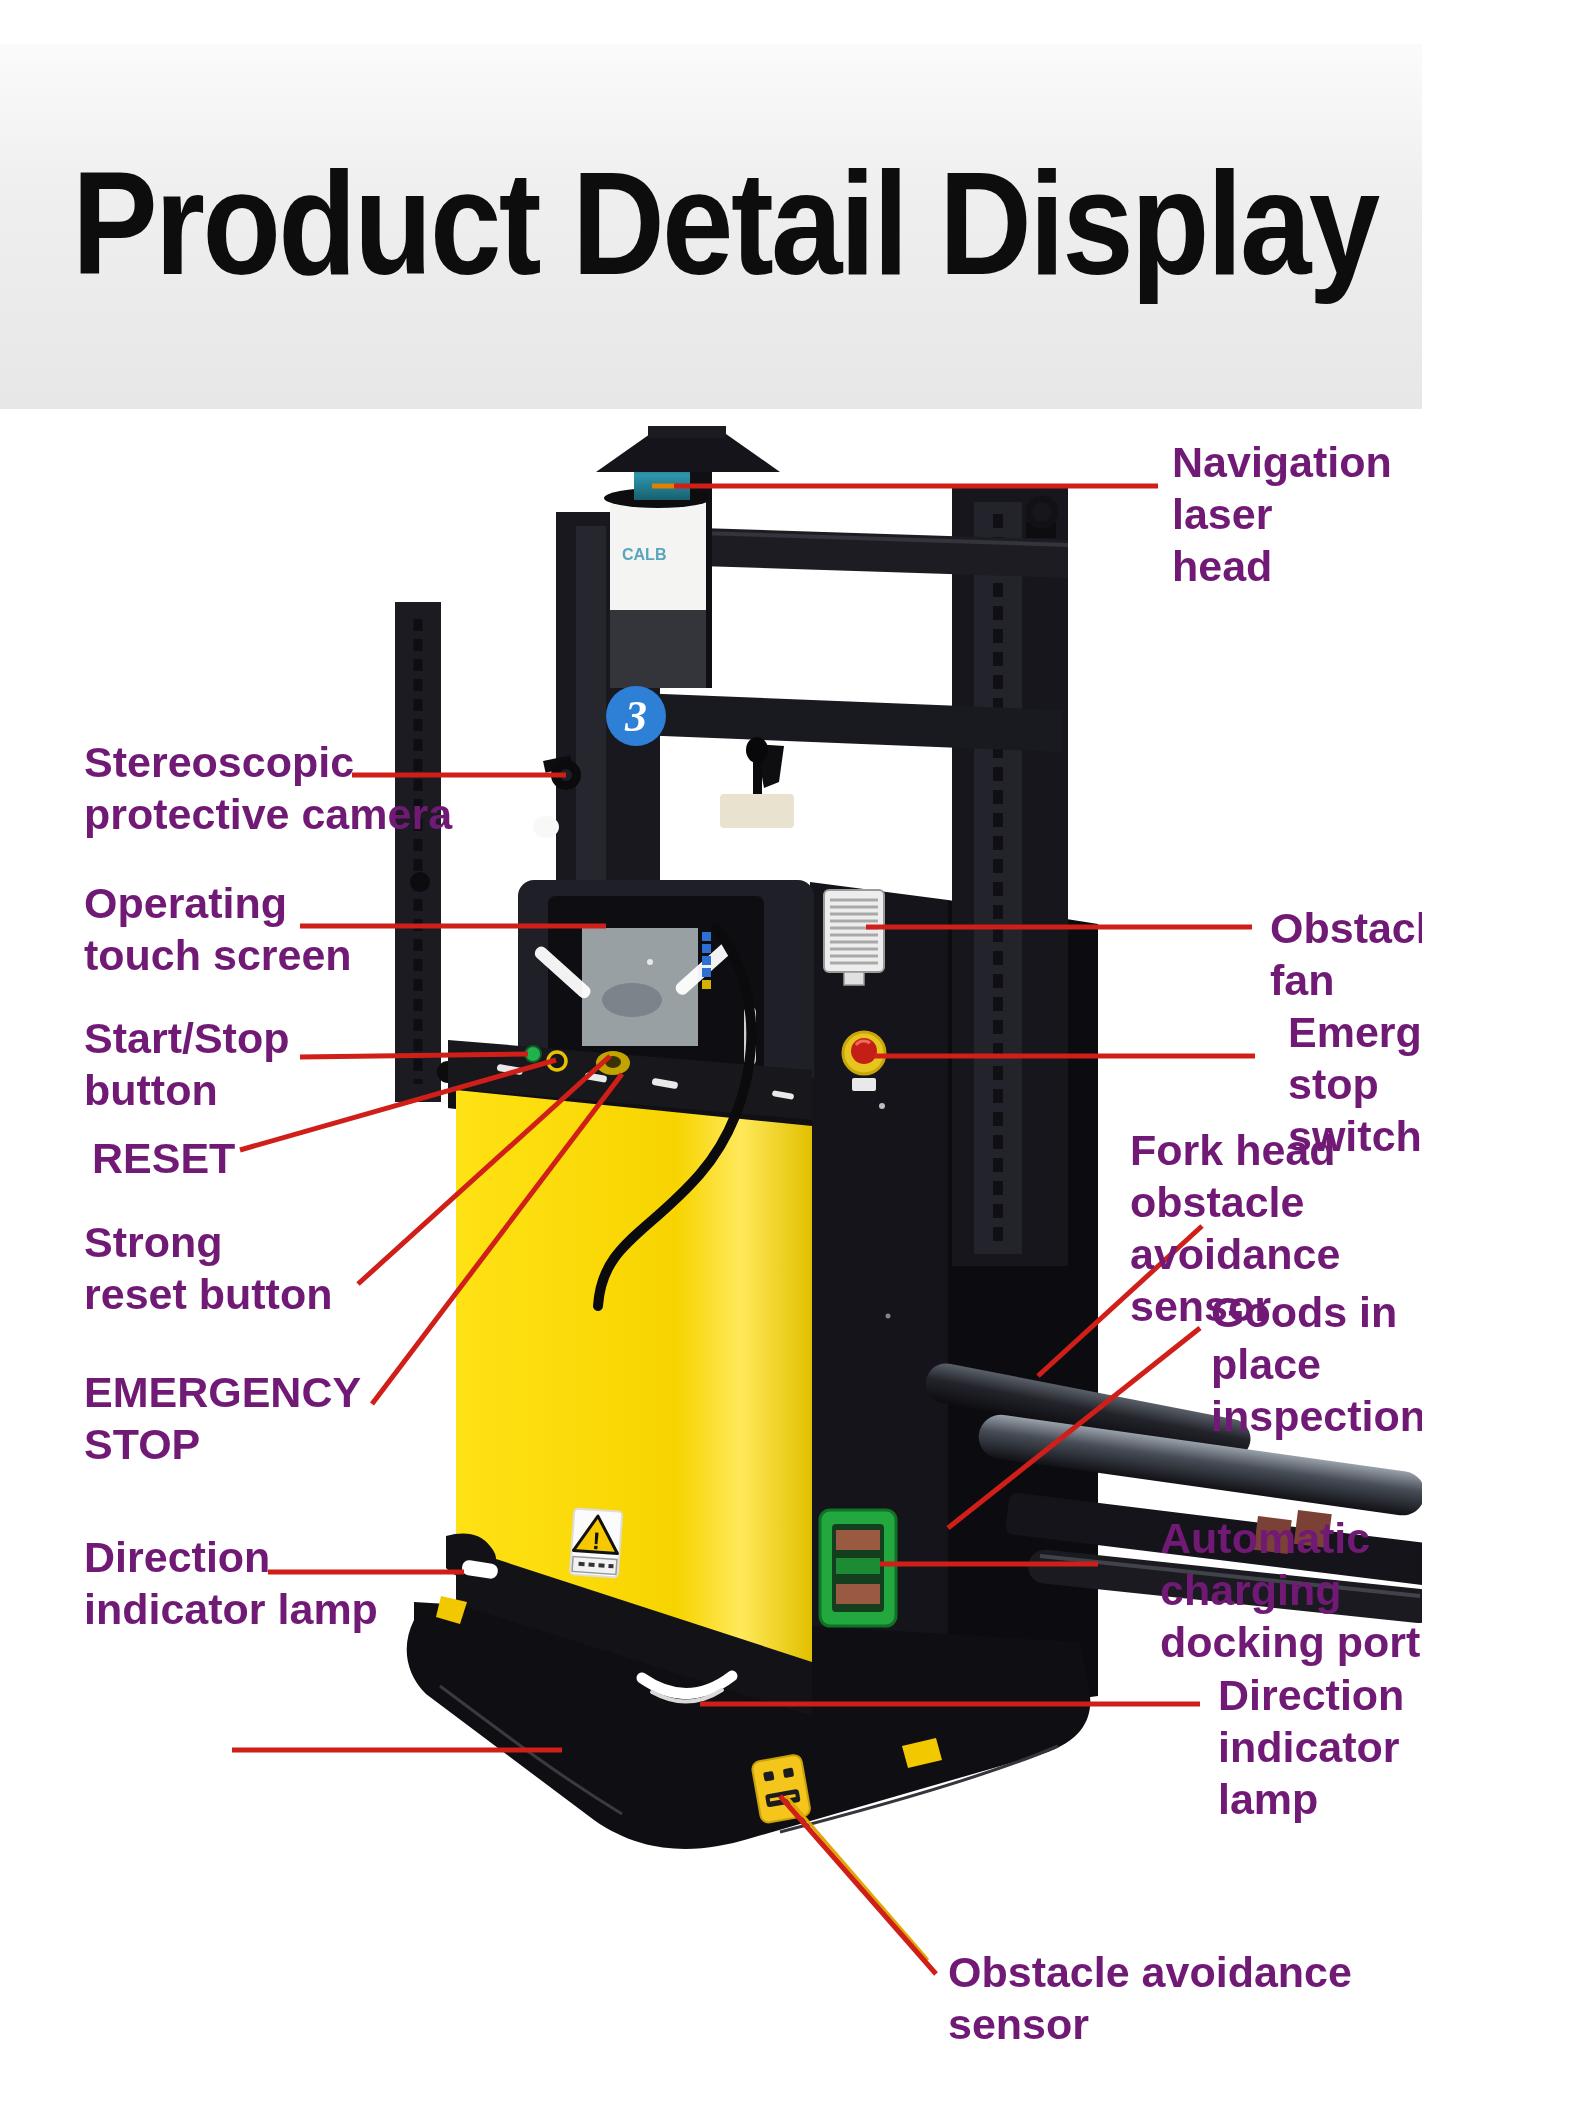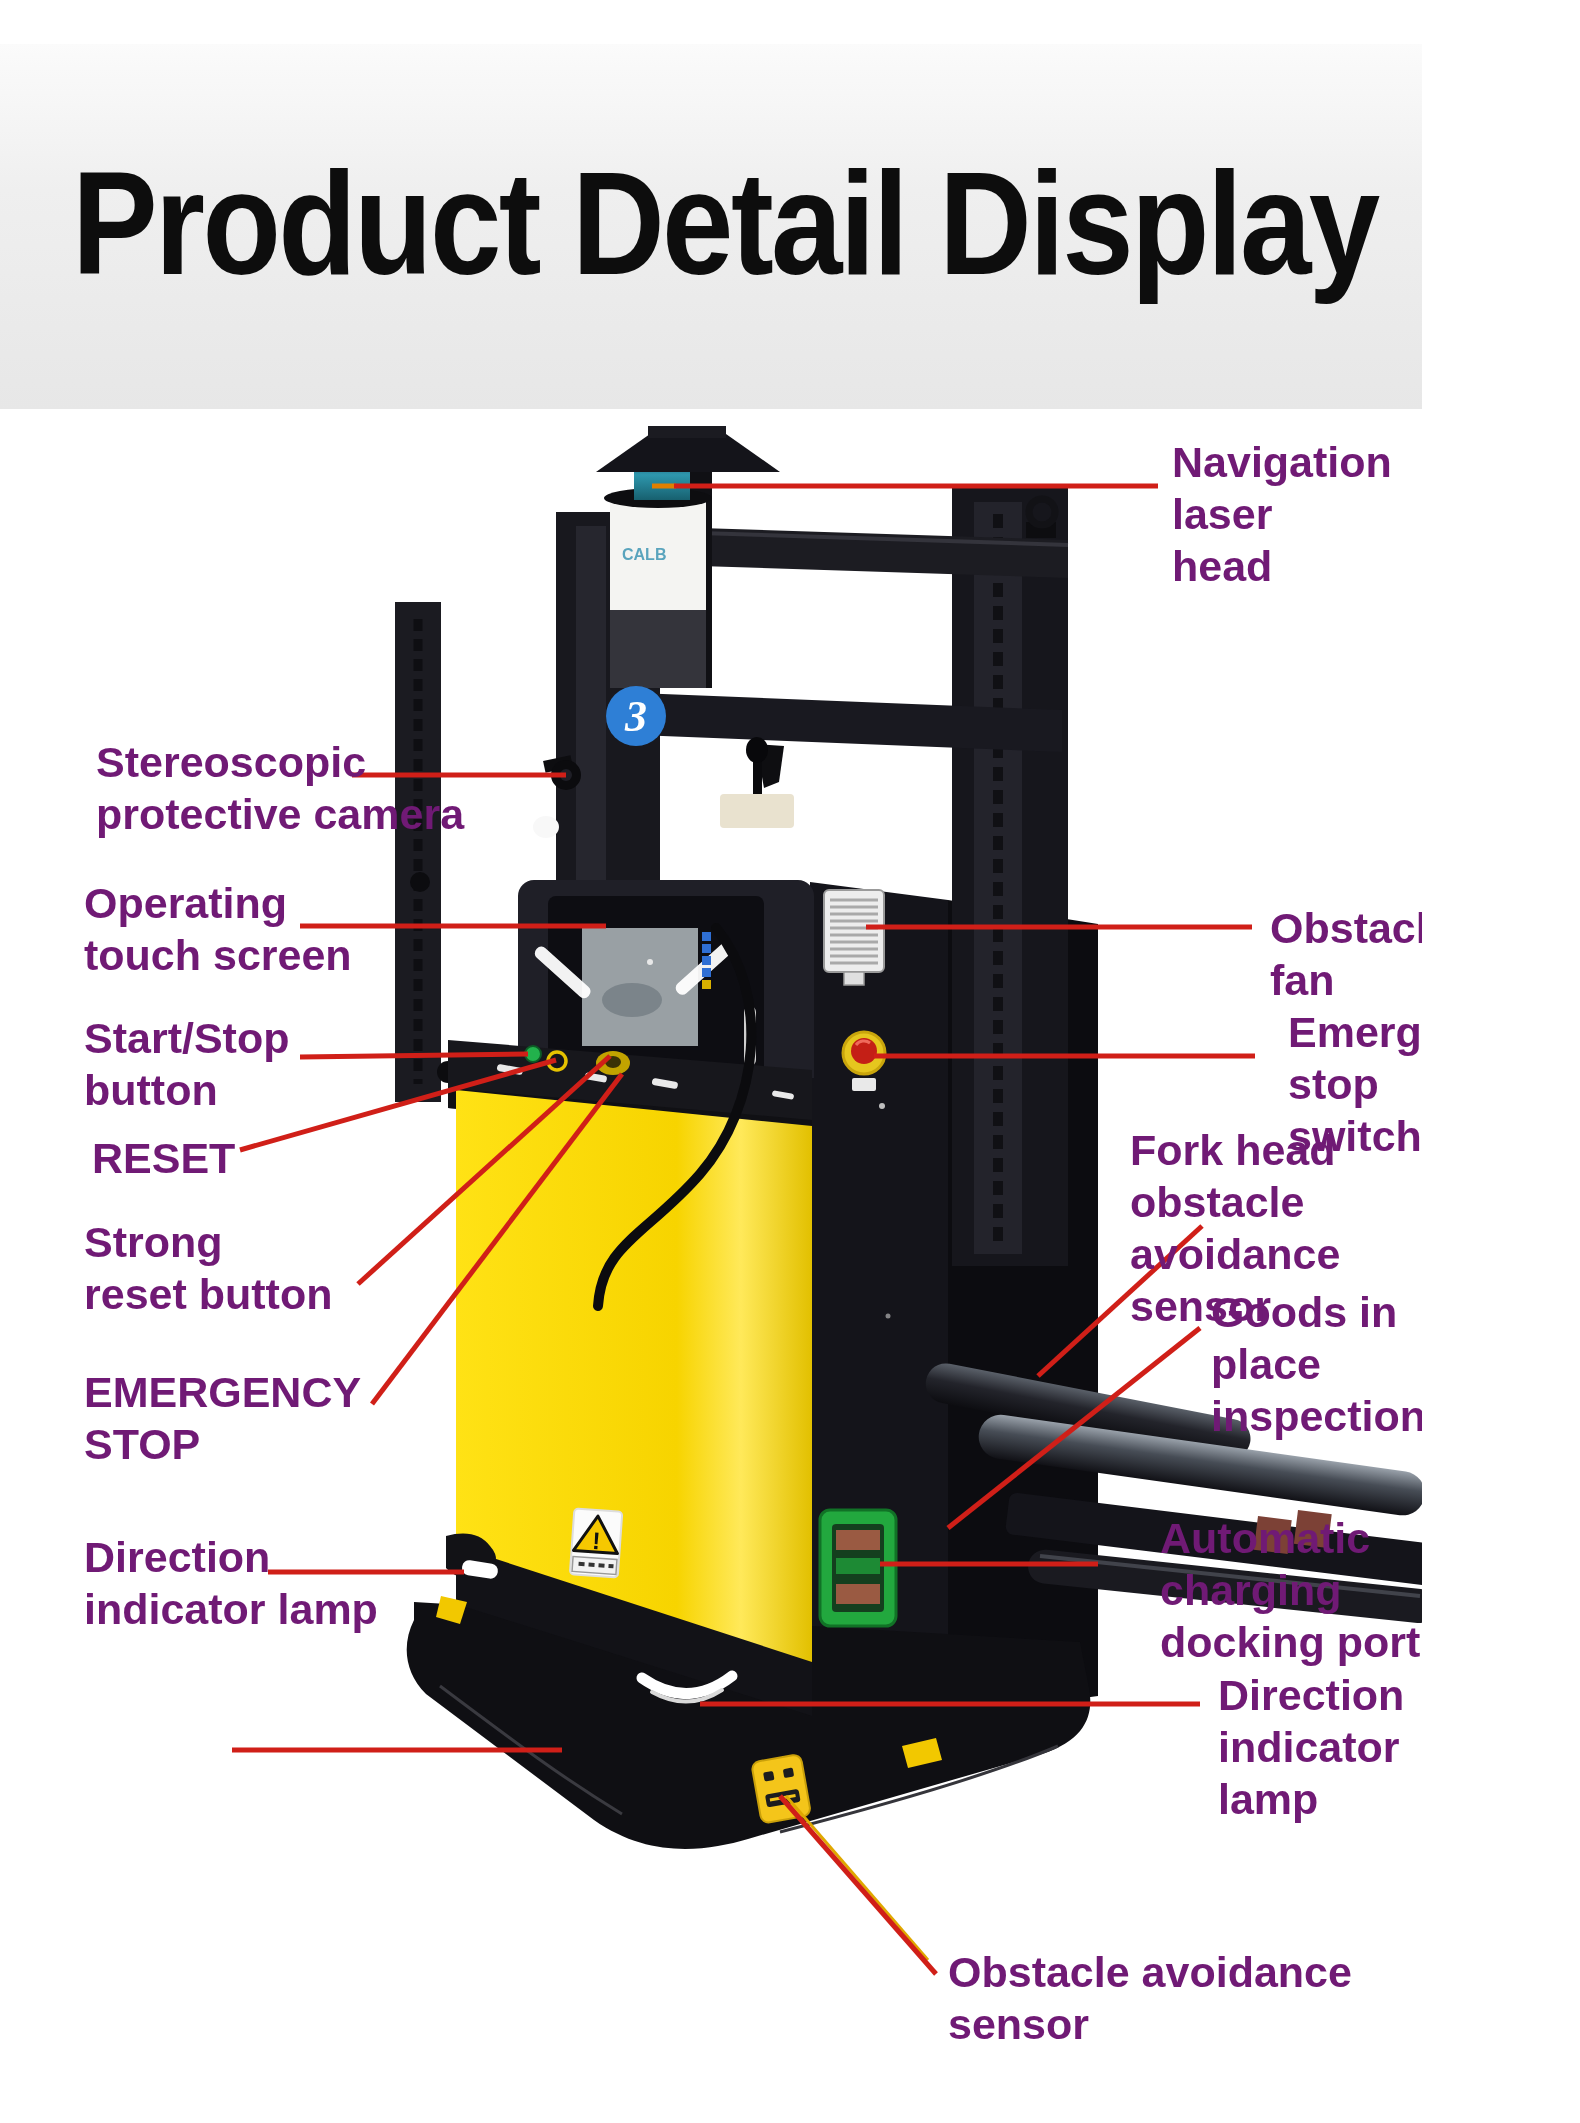--- a/index.html
+++ b/index.html
@@ -237,21 +237,21 @@
       <line x1="948" y1="1484" x2="1200" y2="1284"></line>
       <line x1="880" y1="1520" x2="1098" y2="1520"></line>
       <line x1="700" y1="1660" x2="1200" y2="1660"></line>
       <line x1="786" y1="1752" x2="928" y2="1916" stroke="#e0a800" stroke-width="3"></line>
       <line x1="780" y1="1752" x2="936" y2="1930"></line>
     </g>
   </svg>
 
   <div class="callout" style="left:1172px;top:392px;">Navigation laser
 head</div>
-  <div class="callout" style="left:96px;top:692px;">Stereoscopic
+  <div class="callout" style="left:84px;top:692px;">Stereoscopic
 protective camera</div>
   <div class="callout" style="left:84px;top:833px;">Operating
 touch screen</div>
   <div class="callout" style="left:84px;top:968px;">Start/Stop
 button</div>
   <div class="callout" style="left:92px;top:1088px;">RESET</div>
   <div class="callout" style="left:84px;top:1172px;">Strong
 reset button</div>
   <div class="callout" style="left:84px;top:1322px;">EMERGENCY
 STOP</div>

